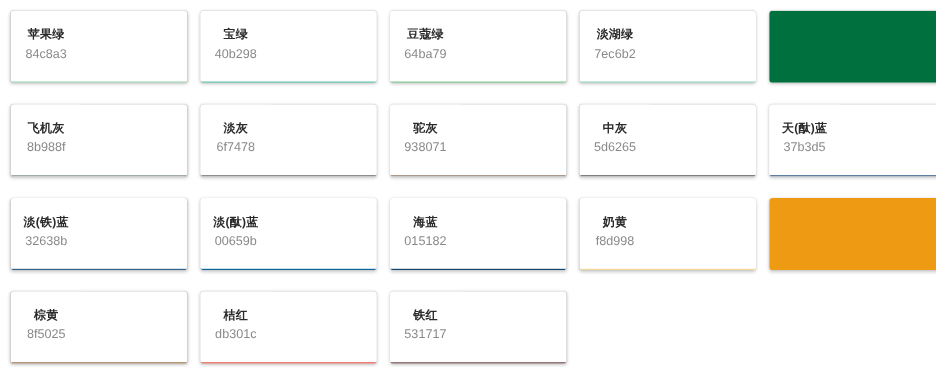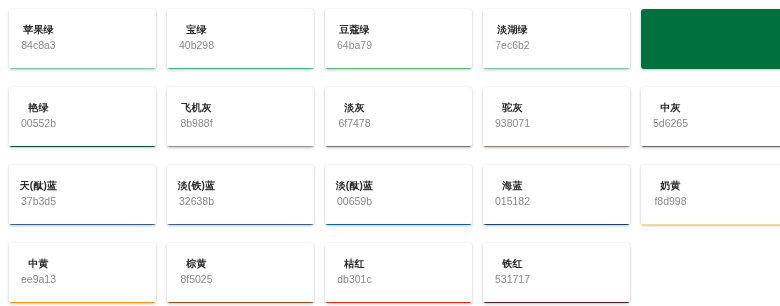--- a/index.html
+++ b/index.html
@@ -95,27 +95,20 @@
         <div class="color-name">淡湖绿</div>
         <div class="color-hex">7ec6b2</div>
       </div>
       <div class="color-swatch" style="background-color: rgb(126, 198, 178);"></div>
     </div>
     <div class="color-card">
       <div class="color-swatch" style="background-color: rgb(0, 112, 62);"></div>
     </div>
     <div class="color-card">
       <div class="card-info">
-        <div class="color-name">艳绿</div>
-        <div class="color-hex">00552b</div>
-      </div>
-      <div class="color-swatch" style="background-color: rgb(0, 85, 43);"></div>
-    </div>
-    <div class="color-card">
-      <div class="card-info">
         <div class="color-name">飞机灰</div>
         <div class="color-hex">8b988f</div>
       </div>
       <div class="color-swatch" style="background-color: rgb(139, 152, 143);"></div>
     </div>
     <div class="color-card">
       <div class="card-info">
         <div class="color-name">淡灰</div>
         <div class="color-hex">6f7478</div>
       </div>
@@ -164,24 +157,20 @@
       <div class="color-swatch" style="background-color: rgb(21, 70, 110);"></div>
     </div>
     <div class="color-card">
       <div class="card-info">
         <div class="color-name">奶黄</div>
         <div class="color-hex">f8d998</div>
       </div>
       <div class="color-swatch" style="background-color: rgb(244, 214, 150);"></div>
     </div>
     <div class="color-card">
-      <div class="card-info">
-        <div class="color-name">中黄</div>
-        <div class="color-hex">ee9a13</div>
-      </div>
       <div class="color-swatch" style="background-color: rgb(238, 154, 19);"></div>
     </div>
     <div class="color-card">
       <div class="card-info">
         <div class="color-name">棕黄</div>
         <div class="color-hex">8f5025</div>
       </div>
       <div class="color-swatch" style="background-color: rgb(139, 84, 34);"></div>
     </div>
     <div class="color-card">

